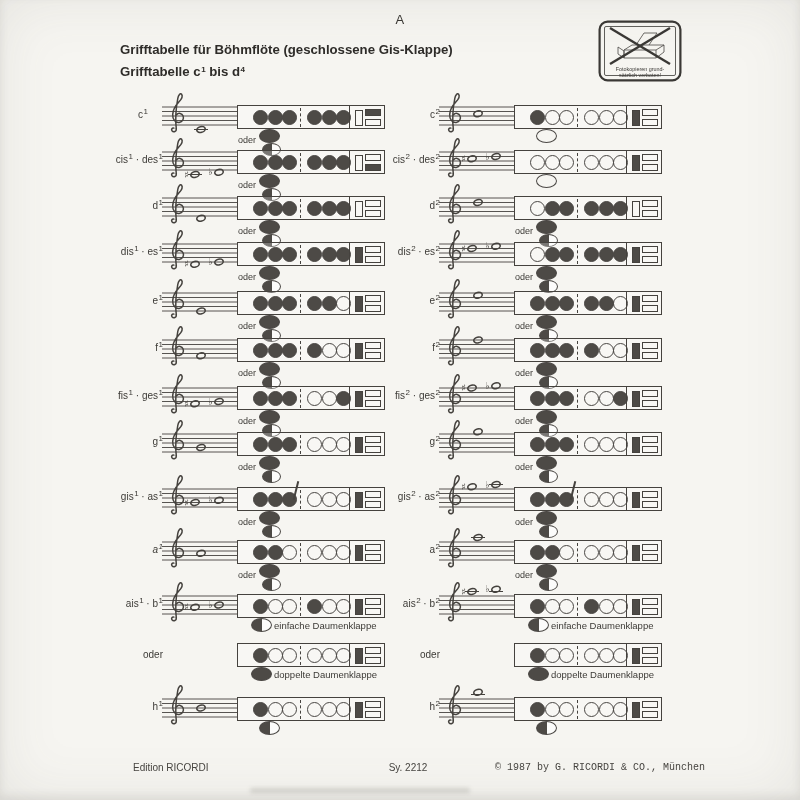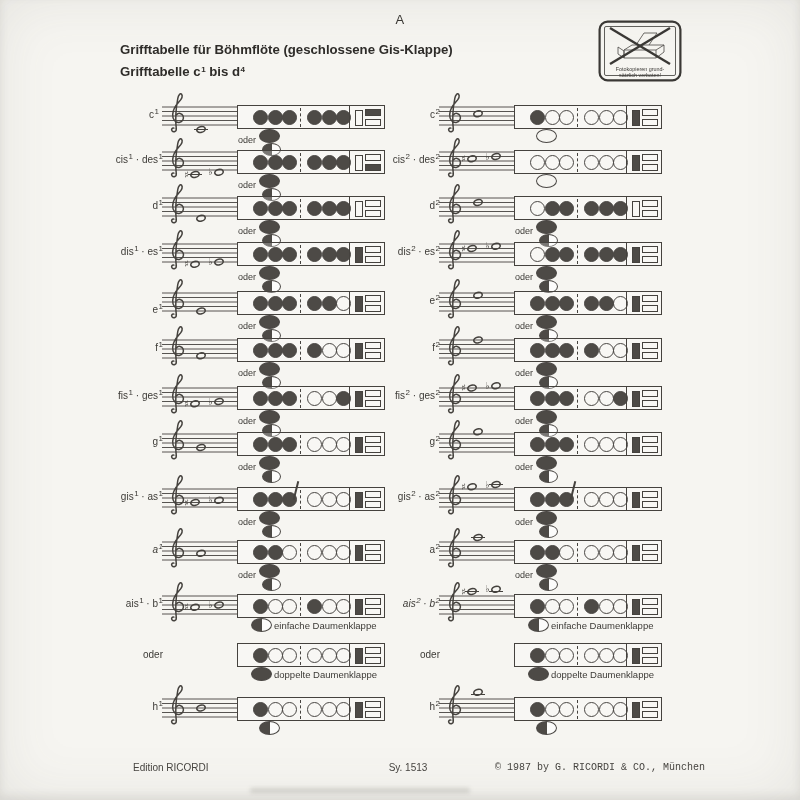--- a/index.html
+++ b/index.html
@@ -59,21 +59,21 @@
     </g>
     <g stroke="#3a3835" stroke-width="2.4">
       <line x1="12" y1="8" x2="72" y2="44"></line>
       <line x1="72" y1="8" x2="12" y2="44"></line>
     </g>
     <text x="42" y="50.5" font-size="5.4" text-anchor="middle" fill="#3a3835">Fotokopieren grund-</text>
     <text x="42" y="57" font-size="5.4" text-anchor="middle" fill="#3a3835">sätzlich verboten!</text>
   </svg>
 
   <div id="chart">
-      <div class="note-label" style="left:39px;top:109px;"><span>c</span><span class="sup">1</span></div>
+      <div class="note-label" style="left:28px;top:109px;"><span>c</span><span class="sup">1</span></div>
       <div style="position:absolute;left:161px;top:85px;width:78px;height:58px;">
         <svg width="78" height="58" viewBox="0 0 78 58" style="position:absolute;overflow:visible;">
           <line x1="1" y1="22" x2="76" y2="22" stroke="#45423e" stroke-width="0.9"></line>
           <line x1="1" y1="26.5" x2="76" y2="26.5" stroke="#45423e" stroke-width="0.9"></line>
           <line x1="1" y1="31" x2="76" y2="31" stroke="#45423e" stroke-width="0.9"></line>
           <line x1="1" y1="35.5" x2="76" y2="35.5" stroke="#45423e" stroke-width="0.9"></line>
           <line x1="1" y1="40" x2="76" y2="40" stroke="#45423e" stroke-width="0.9"></line>
           <g transform="translate(6,0)" fill="none" stroke="#45423e" stroke-width="1.5" stroke-linecap="round">
           <path d="M9.3 43.8 C8.4 36.5 8.8 24 10.8 13.4 C11.4 10.1 13.4 7.6 14.6 9.2 C15.9 10.9 14.3 14.4 11.8 17.1 C8.8 20.4 6 24.4 5.7 29.4 C5.4 34.4 8.6 38.1 12.2 37.5 C15.5 37 17.2 33.8 16.1 31 C15 28.2 11.5 27.4 9.6 29.7"></path>
             <path d="M9.3 43.8 C9.7 46.5 6.5 47.7 5 45.8 C4 44.4 5.1 42.6 6.9 43.1"></path>
@@ -199,21 +199,21 @@
         <span class="divider-solid"></span>
         <span class="vkey filled"></span>
         <span class="hkey top "></span>
         <span class="hkey bot "></span>
       </div>
       <div class="thumb-wrap" style="left:237px;top:265px;">
         <span class="thumb main filled"></span>
         <span class="oder-inline">oder</span>
         <span class="thumb alt half"></span>
       </div>
-      <div class="note-label" style="left:43px;top:295px;margin-top:9px;"><span>e</span><span class="sup">1</span></div>
+      <div class="note-label" style="left:43px;top:295px;"><span>e</span><span class="sup">1</span></div>
       <div style="position:absolute;left:161px;top:271px;width:78px;height:58px;">
         <svg width="78" height="58" viewBox="0 0 78 58" style="position:absolute;overflow:visible;">
           <line x1="1" y1="22" x2="76" y2="22" stroke="#45423e" stroke-width="0.9"></line>
           <line x1="1" y1="26.5" x2="76" y2="26.5" stroke="#45423e" stroke-width="0.9"></line>
           <line x1="1" y1="31" x2="76" y2="31" stroke="#45423e" stroke-width="0.9"></line>
           <line x1="1" y1="35.5" x2="76" y2="35.5" stroke="#45423e" stroke-width="0.9"></line>
           <line x1="1" y1="40" x2="76" y2="40" stroke="#45423e" stroke-width="0.9"></line>
           <g transform="translate(6,0)" fill="none" stroke="#45423e" stroke-width="1.5" stroke-linecap="round">
           <path d="M9.3 43.8 C8.4 36.5 8.8 24 10.8 13.4 C11.4 10.1 13.4 7.6 14.6 9.2 C15.9 10.9 14.3 14.4 11.8 17.1 C8.8 20.4 6 24.4 5.7 29.4 C5.4 34.4 8.6 38.1 12.2 37.5 C15.5 37 17.2 33.8 16.1 31 C15 28.2 11.5 27.4 9.6 29.7"></path>
             <path d="M9.3 43.8 C9.7 46.5 6.5 47.7 5 45.8 C4 44.4 5.1 42.6 6.9 43.1"></path>
@@ -833,21 +833,21 @@
         <span class="divider-solid"></span>
         <span class="vkey filled"></span>
         <span class="hkey top "></span>
         <span class="hkey bot "></span>
       </div>
       <div class="thumb-wrap" style="left:514px;top:563px;">
         <span class="thumb main filled"></span>
         <span class="oder-inline">oder</span>
         <span class="thumb alt half"></span>
       </div>
-      <div class="note-label" style="left:320px;top:598px;font-style:italic;"><span>ais</span><span class="sup">2</span><span> · </span><span>b</span><span class="sup">2</span></div>
+      <div class="note-label" style="left:320px;top:598px;"><span>ais</span><span class="sup">2</span><span> · </span><span>b</span><span class="sup">2</span></div>
       <div style="position:absolute;left:438px;top:574px;width:78px;height:58px;">
         <svg width="78" height="58" viewBox="0 0 78 58" style="position:absolute;overflow:visible;">
           <line x1="1" y1="22" x2="76" y2="22" stroke="#45423e" stroke-width="0.9"></line>
           <line x1="1" y1="26.5" x2="76" y2="26.5" stroke="#45423e" stroke-width="0.9"></line>
           <line x1="1" y1="31" x2="76" y2="31" stroke="#45423e" stroke-width="0.9"></line>
           <line x1="1" y1="35.5" x2="76" y2="35.5" stroke="#45423e" stroke-width="0.9"></line>
           <line x1="1" y1="40" x2="76" y2="40" stroke="#45423e" stroke-width="0.9"></line>
           <g transform="translate(6,0)" fill="none" stroke="#45423e" stroke-width="1.5" stroke-linecap="round">
           <path d="M9.3 43.8 C8.4 36.5 8.8 24 10.8 13.4 C11.4 10.1 13.4 7.6 14.6 9.2 C15.9 10.9 14.3 14.4 11.8 17.1 C8.8 20.4 6 24.4 5.7 29.4 C5.4 34.4 8.6 38.1 12.2 37.5 C15.5 37 17.2 33.8 16.1 31 C15 28.2 11.5 27.4 9.6 29.7"></path>
             <path d="M9.3 43.8 C9.7 46.5 6.5 47.7 5 45.8 C4 44.4 5.1 42.6 6.9 43.1"></path>
@@ -928,17 +928,17 @@
         <span class="hkey top "></span>
         <span class="hkey bot "></span>
       </div>
       <div class="thumb-wrap" style="left:514px;top:720px;">
         <span class="thumb main half"></span>
       </div>
     </div>
 
   <div class="footer">
     <span class="f-left">Edition RICORDI</span>
-    <span class="f-center">Sy. 1513</span>
+    <span class="f-center">Sy. 2212</span>
     <span class="f-right">© 1987 by G. RICORDI &amp; CO., München</span>
   </div>
   <div class="streak"></div>
 </div>
 
 </body></html>

